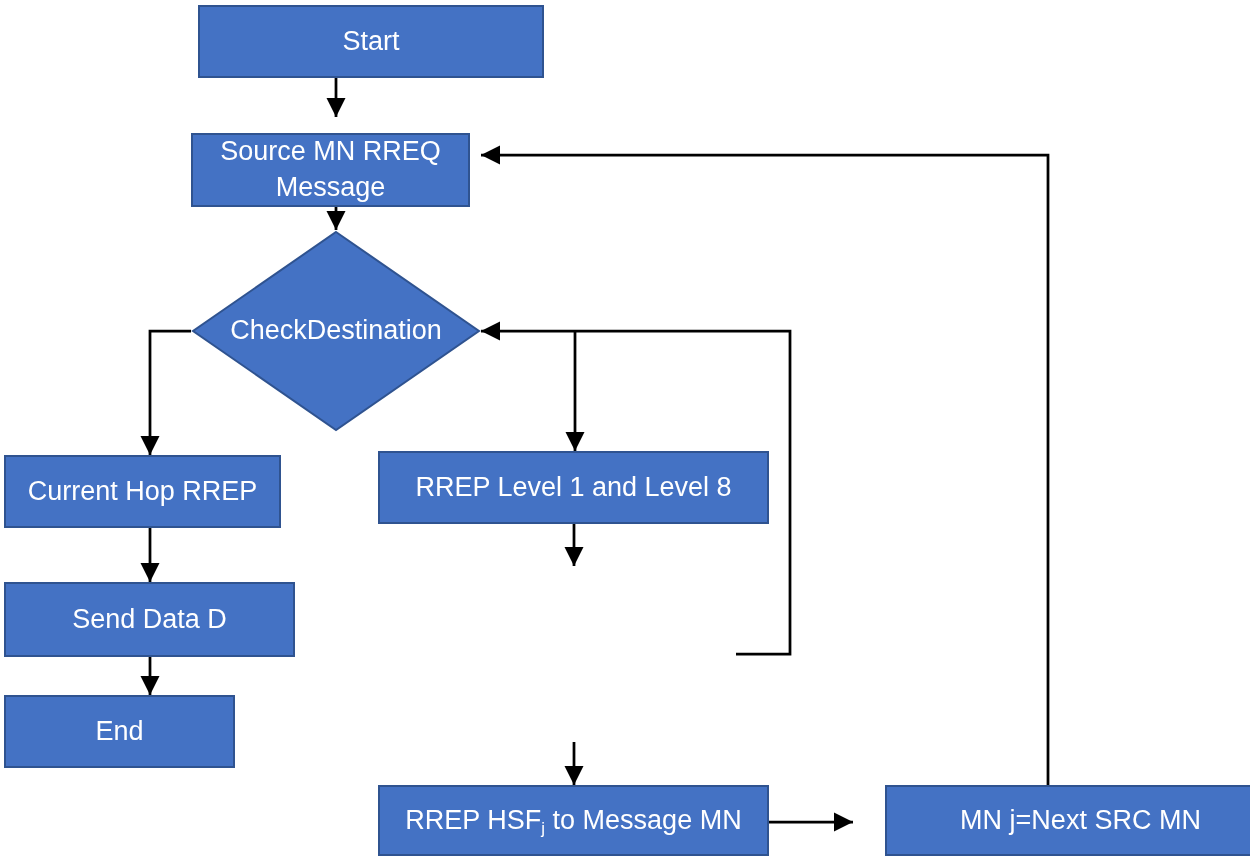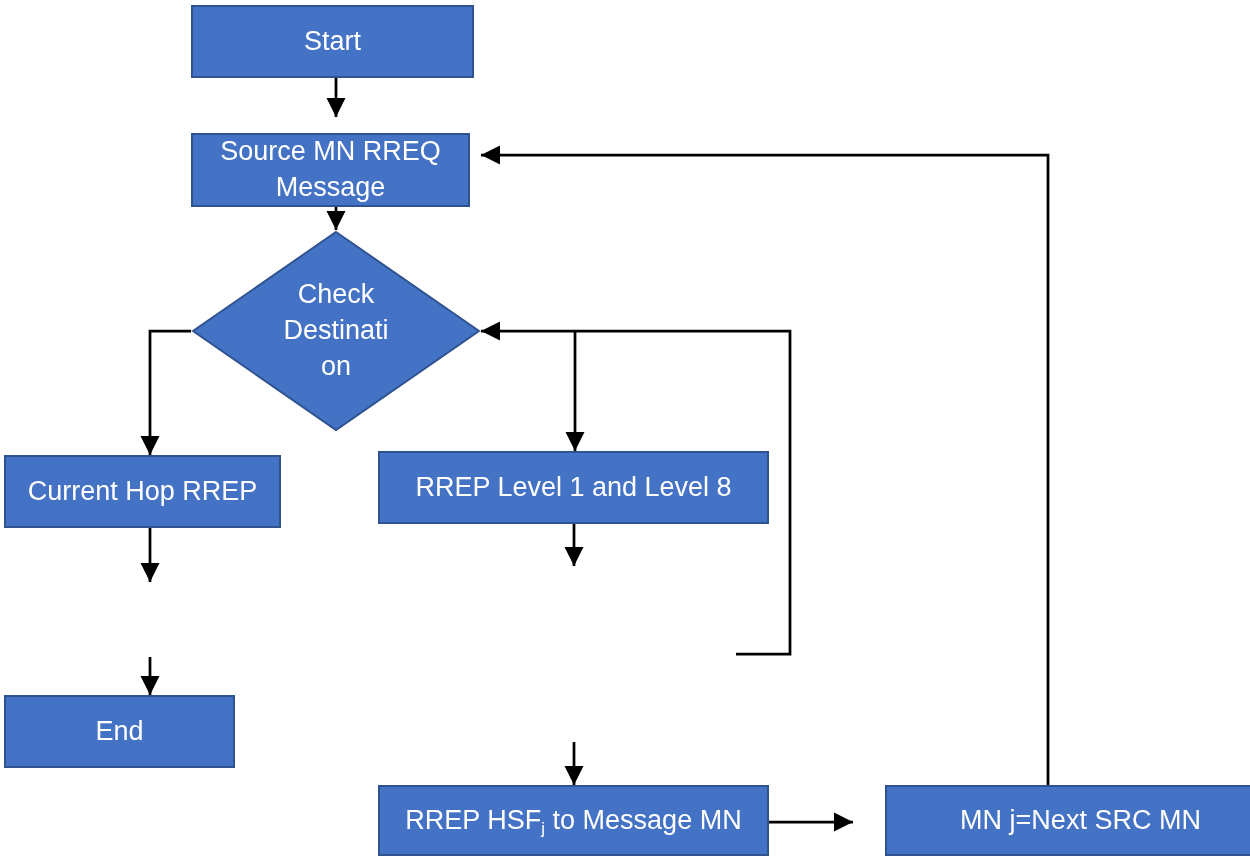--- a/index.html
+++ b/index.html
@@ -33,21 +33,21 @@
   .diamond{
     position:absolute;z-index:2;
     color:var(--shape-text);
     font-size:27px;line-height:1.33;
     text-align:center;
   }
   .diamond svg{position:absolute;left:0;top:0;width:100%;height:100%;}
   .diamond polygon{fill:var(--shape-fill);stroke:var(--shape-border);stroke-width:2;}
   .diamond-text{
     position:absolute;left:0;top:0;width:100%;height:100%;
-    display:flex;flex-direction:column;align-items:center;justify-content:center;
+    display:flex;flex-direction:row;align-items:center;justify-content:center;
   }
   .sub{font-size:0.62em;position:relative;top:0.3em;line-height:0;}
   #ah path{fill:var(--arrow);stroke:none;}
 </style>
 </head>
 <body>
 
 <div class="canvas">
 
   <svg class="wires" width="1250" height="864" viewBox="0 0 1250 864">
@@ -62,21 +62,21 @@
     <path d="M150,528 V582" marker-end="url(#ah)"></path>
     <path d="M150,657 V695" marker-end="url(#ah)"></path>
     <path d="M575,331 V451" marker-end="url(#ah)"></path>
     <path d="M736,654 H790 V331 H481" marker-end="url(#ah)"></path>
     <path d="M574,524 V566" marker-end="url(#ah)"></path>
     <path d="M574,742 V785" marker-end="url(#ah)"></path>
     <path d="M769,822 H853" marker-end="url(#ah)"></path>
     <path d="M1048,785 V155 H481" marker-end="url(#ah)"></path>
   </svg>
 
-  <div class="node" style="left:191px;top:5px;width:283px;height:73px">
+  <div class="node" style="left:198px;top:5px;width:346px;height:73px">
     <span>Start</span>
   </div>
 
   <div class="node" style="left:191px;top:133px;width:279px;height:74px">
     <span>Source MN RREQ Message</span>
   </div>
 
   <div class="diamond" style="left:191px;top:230px;width:290px;height:202px">
     <svg viewBox="0 0 290 202">
       <polygon points="145,2 288,101 145,200 2,101"></polygon>
@@ -85,20 +85,23 @@
       <div>Check</div>
       <div>Destinati</div>
       <div>on</div>
     </div>
   </div>
 
   <div class="node" style="left:4px;top:455px;width:277px;height:73px">
     <span>Current Hop RREP</span>
   </div>
 
+  <div class="node" style="left:4px;top:582px;width:291px;height:75px">
+    <span>Send Data D</span>
+  </div>
 
   <div class="node" style="left:4px;top:695px;width:231px;height:73px">
     <span>End</span>
   </div>
 
   <div class="node" style="left:378px;top:451px;width:391px;height:73px">
     <span>RREP Level 1 and Level 8</span>
   </div>
 
 

